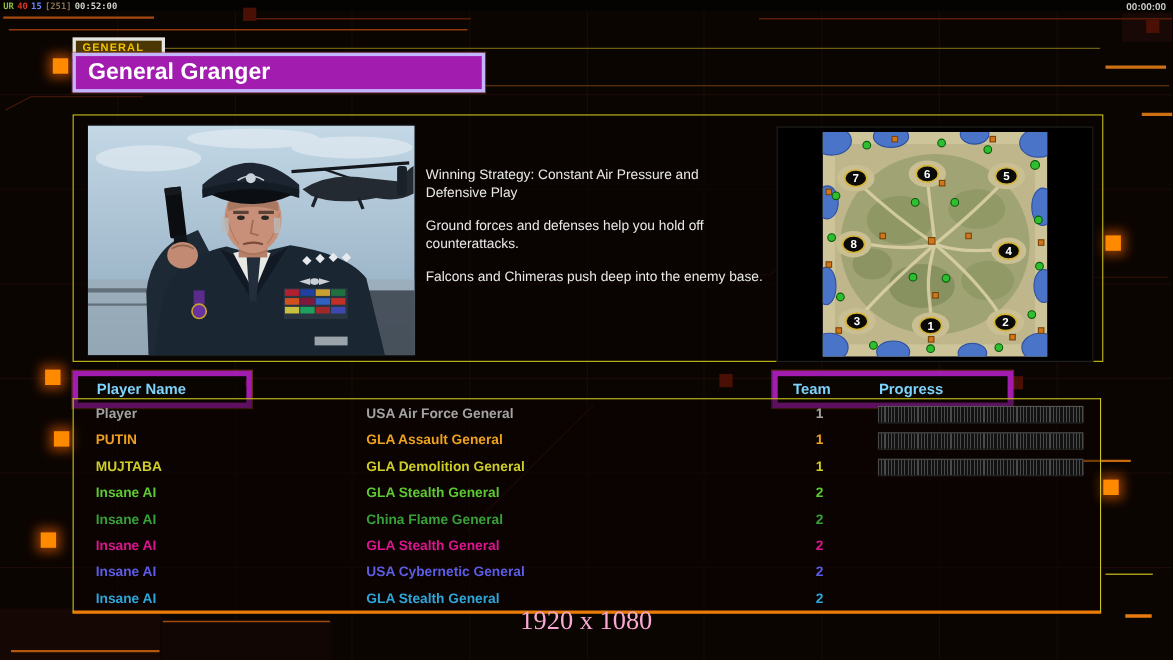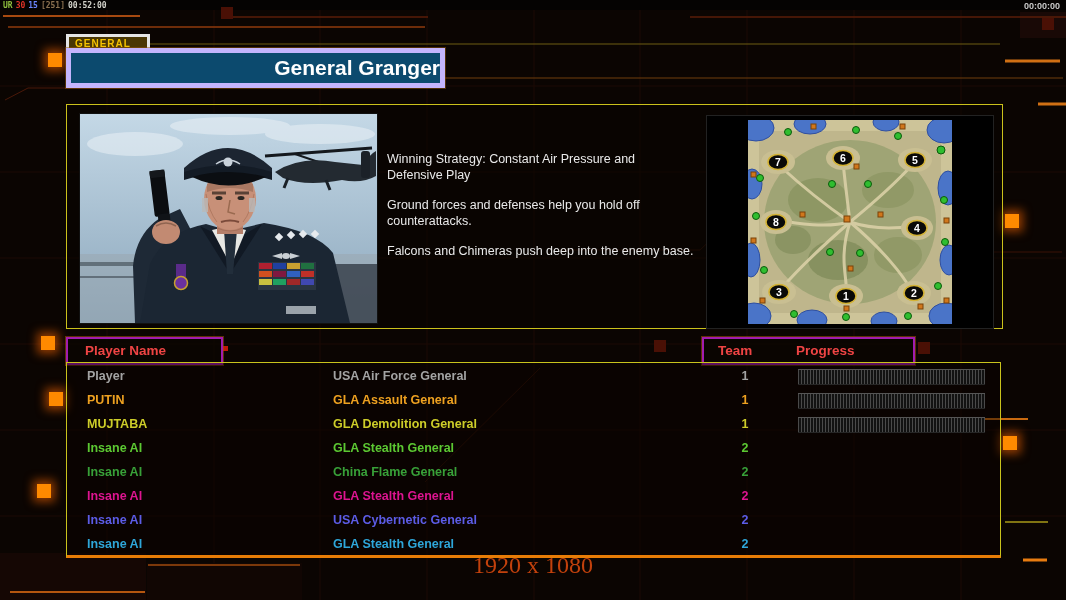--- a/index.html
+++ b/index.html
@@ -12,57 +12,57 @@
   .rsq{position:absolute;width:12px;height:12px;background:#4A1005;}
   
   #debug-overlay{position:absolute;left:3px;top:1px;font:bold 8px "DejaVu Sans Mono",monospace;
     letter-spacing:0;white-space:nowrap;}
   #debug-overlay span{margin-right:3px;}
   #match-timer{position:absolute;right:6px;top:1px;font:bold 9px "Liberation Sans",sans-serif;color:#C9C9C9;}
   
   #general-tab{position:absolute;left:66px;top:34px;width:72px;height:13px;background:#4A3704;
     border:3px solid #e5e5e5;color:#F5C300;font:bold 10px "Liberation Sans",sans-serif;
     letter-spacing:1px;padding-left:6px;line-height:13px;}
-  #title-box{position:absolute;left:66px;top:48px;width:369px;height:30px;background:#0c4a6e;
-    border:5px solid #c4b5fd;box-shadow:0 0 0 1px rgba(150,90,10,.5);text-align:right;}
+  #title-box{position:absolute;left:66px;top:48px;width:369px;height:30px;background:#a21caf;
+    border:3px solid #c4b5fd;box-shadow:0 0 0 1px rgba(150,90,10,.5);}
   #general-title{color:#FFFFFF;font:bold 21px "Liberation Sans",sans-serif;padding:3px 0 0 11px;}
   
   #main-panel{position:absolute;left:66px;top:104px;width:935px;height:223px;
     border:1px solid #CBC11B;background:rgba(8,3,0,.5);}
   #portrait-frame{position:absolute;left:12px;top:8px;width:297px;height:209px;background:#000;
     border:1px solid #111;}
   #briefing{position:absolute;left:320px;top:46px;width:312px;color:#E9E9E9;
     font:12.5px "Liberation Sans",sans-serif;line-height:1.28;}
   #briefing p{margin:0 0 14px 0;white-space:pre-line;}
   #map-box{position:absolute;left:639px;top:10px;width:286px;height:212px;background:#000;
     border:1px solid #222;}
   #minimap{position:absolute;left:41px;top:4px;}
   
-  .hdr-box{position:absolute;height:24px;background:rgba(10,5,1,.7);border:2px solid #a21caf;
-    box-shadow:0 0 0 1px rgba(165,85,12,.55);color:#ef4444;
+  .hdr-box{position:absolute;height:24px;background:rgba(10,5,1,.7);border:5px solid #a21caf;
+    box-shadow:0 0 0 1px rgba(165,85,12,.55);color:#7dd3fc;
     font:bold 13.5px "Liberation Sans",sans-serif;line-height:24px;}
   #hdr-player{left:66px;top:337px;width:153px;padding-left:0;}
   #hdr-player .lbl,#hdr-army .lbl{padding-left:17px;display:inline-block;}
   #hdr-army{left:314px;top:337px;width:214px;}
   #hdr-teamprog{left:702px;top:337px;width:209px;}
   #hdr-teamprog .lbl-team{position:absolute;left:14px;}
   #hdr-teamprog .lbl-prog{position:absolute;left:92px;}
   
   #players-panel{position:absolute;left:66px;top:362px;width:933px;height:192px;
     border:1px solid #C9C31C;border-bottom:3px solid #E87C06;background:rgba(8,3,1,.45);}
   .prow{position:relative;height:24px;font:bold 12.5px "Liberation Sans",sans-serif;}
   .prow .pname{position:absolute;left:20px;top:4px;}
   .prow .parmy{position:absolute;left:266px;top:4px;}
   .prow .pteam{position:absolute;left:666px;top:4px;width:24px;text-align:center;}
   .prow .pbar{position:absolute;left:731px;top:4px;width:187px;height:14px;
     background:repeating-linear-gradient(90deg,#4A4A4A 0 1px,#121212 1px 3px);
     border-top:1px solid #555;border-bottom:1px solid #262626;}
   
   #resolution-label{position:absolute;left:0;top:552px;width:1066px;text-align:center;
-    color:#c2410c;font:24px "Liberation Serif",serif;}
+    color:#f9a8d4;font:24px "Liberation Serif",serif;}
 </style>
 </head>
 <body>
 
 <div id="stage">
 
   <svg width="1066" height="600" style="position:absolute;left:0;top:0">
     <rect x="0" y="0" width="1066" height="600" fill="#0B0502"></rect>
     <rect x="0" y="0" width="1066" height="10" fill="#050302"></rect>
     <g stroke="#1C0A05" stroke-width="1">
@@ -100,21 +100,21 @@
   <div class="osq" style="left:49px;top:392px"></div>
   <div class="osq" style="left:37px;top:484px"></div>
   <div class="osq" style="left:1005px;top:214px"></div>
   <div class="osq" style="left:1003px;top:436px"></div>
   <div class="rsq" style="left:221px;top:7px"></div>
   <div class="rsq" style="left:654px;top:340px"></div>
   <div class="rsq" style="left:918px;top:342px"></div>
   <div class="rsq" style="left:1042px;top:18px"></div>
   <div class="rsq" style="left:223px;top:346px;width:5px;height:5px;background:#C01808"></div>
 
-  <div id="debug-overlay"><span style="color: rgb(143, 191, 63); text-align: right;">UR</span><span style="color: rgb(224, 52, 40);">30</span><span style="color: rgb(106, 134, 255);">15</span><span style="color: rgb(138, 112, 80);">[251]</span><span style="color: rgb(210, 210, 202);">00:52:00</span></div>
+  <div id="debug-overlay"><span style="color: rgb(143, 191, 63); text-align: right;">UR</span><span style="color: rgb(224, 52, 40);">40</span><span style="color: rgb(106, 134, 255);">15</span><span style="color: rgb(138, 112, 80);">[251]</span><span style="color: rgb(210, 210, 202);">00:52:00</span></div>
   <div id="match-timer">00:00:00</div>
 
   <div id="general-tab">GENERAL</div>
   <div id="title-box">
     <div id="general-title">General Granger</div>
   </div>
 
   <div id="main-panel">
 
     <div id="portrait-frame">

